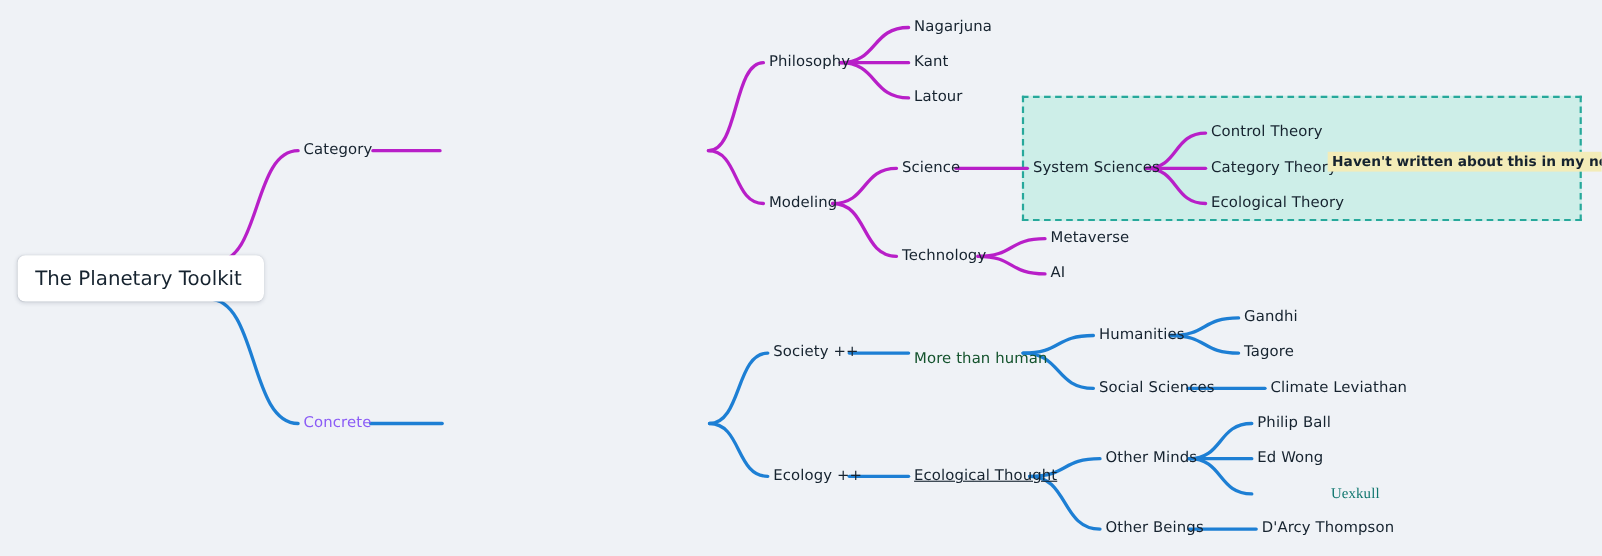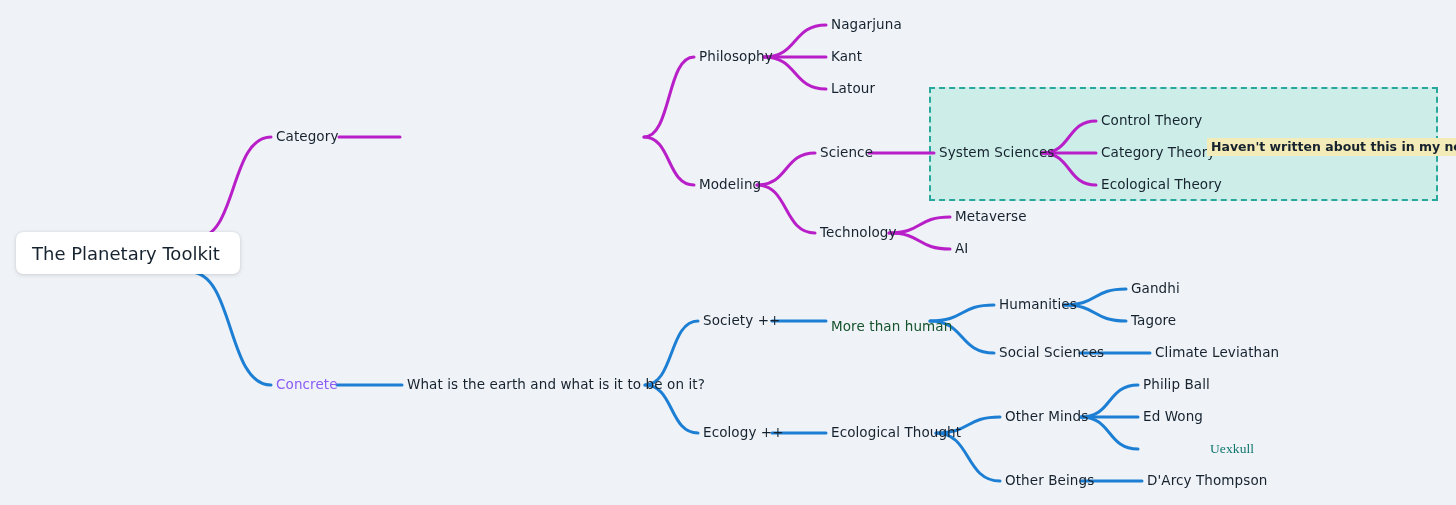--- a/index.html
+++ b/index.html
@@ -108,30 +108,29 @@
     <div class="node-label" style="left: 699px; top: 178px; color: rgb(22, 35, 47); z-index: 3;">Modeling</div>
     <div class="node-label" style="left: 820px; top: 146px; color: rgb(22, 35, 47); z-index: 3;">Science</div>
     <div class="node-label" style="left: 939px; top: 146px; color: rgb(22, 35, 47); z-index: 3;">System Sciences</div>
     <div class="node-label" style="left: 1101px; top: 114px; color: rgb(22, 35, 47); z-index: 3;">Control Theory</div>
     <div class="node-label" style="left: 1101px; top: 146px; color: rgb(22, 35, 47); z-index: 3;">Category Theory</div>
     <div class="node-label" style="left: 1101px; top: 178px; color: rgb(22, 35, 47); z-index: 3;">Ecological Theory</div>
     <div class="node-label" style="left: 820px; top: 226px; color: rgb(22, 35, 47); z-index: 3;">Technology</div>
     <div class="node-label" style="left: 955px; top: 210px; color: rgb(22, 35, 47); z-index: 3;">Metaverse</div>
     <div class="node-label" style="left: 955px; top: 242px; color: rgb(22, 35, 47); z-index: 3;">AI</div>
     <div class="node-label" style="left: 276px; top: 378px; color: #8b5cf6; z-index: 3;">Concrete</div>
-    <div class="node-label" style="left: 407px; top: 378px; color: rgb(22, 35, 47); z-index: 3;">What is the earth and what is it to be on it?</div>
     <div class="node-label" style="left: 703px; top: 314px; color: rgb(22, 35, 47); z-index: 3;">Society ++</div>
     <div class="node-label" style="left: 831px; top: 320px; color: #14532d; z-index: 3;">More than human</div>
     <div class="node-label" style="left: 999px; top: 298px; color: rgb(22, 35, 47); z-index: 3;">Humanities</div>
     <div class="node-label" style="left: 1131px; top: 282px; color: rgb(22, 35, 47); z-index: 3;">Gandhi</div>
     <div class="node-label" style="left: 1131px; top: 314px; color: rgb(22, 35, 47); z-index: 3;">Tagore</div>
     <div class="node-label" style="left: 999px; top: 346px; color: rgb(22, 35, 47); z-index: 3;">Social Sciences</div>
     <div class="node-label" style="left: 1155px; top: 346px; color: rgb(22, 35, 47); z-index: 3;">Climate Leviathan</div>
     <div class="node-label" style="left: 703px; top: 426px; color: rgb(22, 35, 47); z-index: 3;">Ecology ++</div>
-    <div class="node-label" style="left: 831px; top: 426px; color: rgb(22, 35, 47); z-index: 3;">Ecological Thought</div>
+    <div class="node-label" style="left: 831px; top: 426px; color: rgb(22, 35, 47); z-index: 3; text-decoration: underline;">Ecological Thought</div>
     <div class="node-label" style="left: 1005px; top: 410px; color: rgb(22, 35, 47); z-index: 3;">Other Minds</div>
     <div class="node-label" style="left: 1143px; top: 378px; color: rgb(22, 35, 47); z-index: 3;">Philip Ball</div>
     <div class="node-label" style="left: 1143px; top: 410px; color: rgb(22, 35, 47); z-index: 3;">Ed Wong</div>
     <div class="node-label" style="left: 1210px; top: 442px; color: #0f766e; z-index: 3; font-family: Liberation Serif, serif;">Uexkull</div>
     <div class="node-label" style="left: 1005px; top: 474px; color: rgb(22, 35, 47); z-index: 3;">Other Beings</div>
     <div class="node-label" style="left: 1147px; top: 474px; color: rgb(22, 35, 47); z-index: 3;">D'Arcy Thompson</div>
     <div class="sticky-note" style="left: 1207px; top: 138px; background: rgb(243, 236, 184); z-index: 4;">Haven't written about this in my newsletter</div>
     <div class="root-node" style="left: 16px; top: 232px; width: 224px; height: 42px; z-index: 5;">
       <span>The Planetary Toolkit</span>
     </div>

